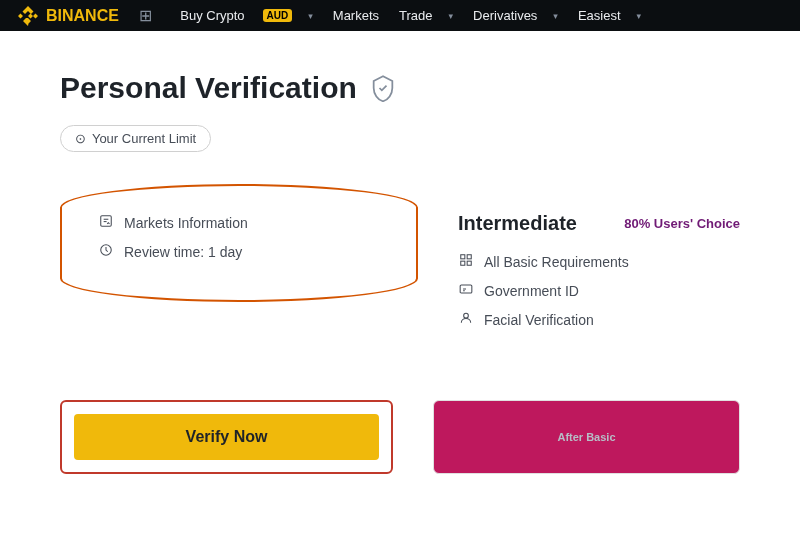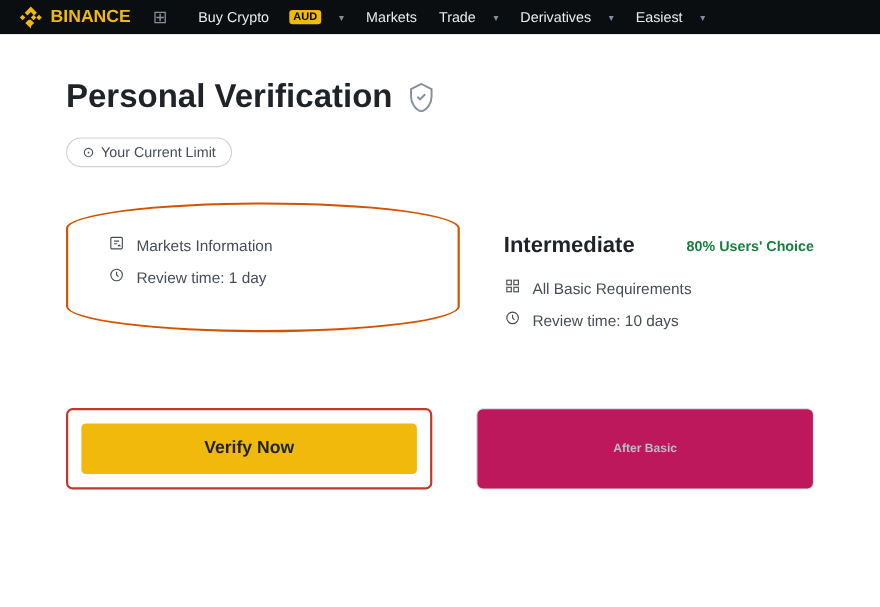--- a/index.html
+++ b/index.html
@@ -116,21 +116,21 @@
       font-size: 20px;
       font-weight: 700;
       color: #1e2329;
     }
     .card-badge-easy {
       color: #d35400;
       font-size: 13px;
       font-weight: 600;
     }
     .card-badge-popular {
-      color: #15803d;
+      color: #701a75;
       font-size: 13px;
       font-weight: 600;
     }
     .card-item {
       display: flex;
       align-items: center;
       gap: 10px;
       color: #474d57;
       font-size: 14px;
       margin-bottom: 12px;
@@ -270,25 +270,35 @@
             <rect x="14" y="3" width="7" height="7"></rect>
             <rect x="3" y="14" width="7" height="7"></rect>
             <rect x="14" y="14" width="7" height="7"></rect>
           </svg>
         </span>
         <span>All Basic Requirements</span>
       </div>
       <div class="card-item">
         <span class="card-item-icon">
           <svg width="14" height="14" viewBox="0 0 24 24" fill="none" stroke="#474d57" stroke-width="1.8">
-            <circle cx="12" cy="12" r="9"></circle>
-            <polyline points="12 7 12 12 15 15"></polyline>
-          </svg>
-        </span>
-        <span>Review time: 10 days</span>
+            <rect x="2" y="5" width="20" height="14" rx="2"></rect>
+            <line x1="7" y1="12" x2="12" y2="12"></line>
+            <line x1="7" y1="15" x2="10" y2="15"></line>
+          </svg>
+        </span>
+        <span>Government ID</span>
+      </div>
+      <div class="card-item">
+        <span class="card-item-icon">
+          <svg width="14" height="14" viewBox="0 0 24 24" fill="none" stroke="#474d57" stroke-width="1.8">
+            <circle cx="12" cy="8" r="4"></circle>
+            <path d="M4 20c0-4 3.6-7 8-7s8 3 8 7"></path>
+          </svg>
+        </span>
+        <span>Facial Verification</span>
       </div>
     </div>
 
   </div>
 
   
   <div class="buttons-row">
     <div class="verify-btn-wrapper">
       <button class="verify-btn">Verify Now</button>
     </div>

